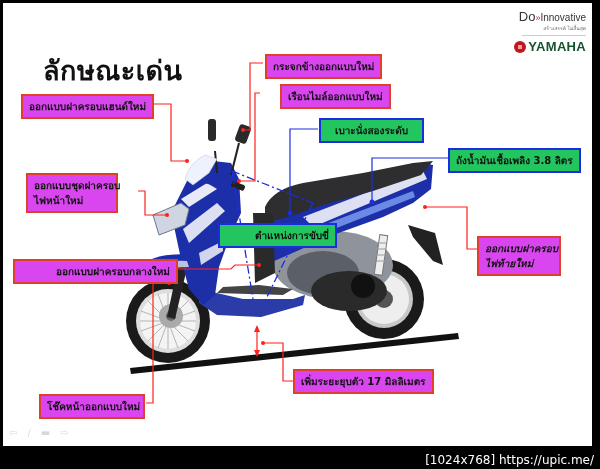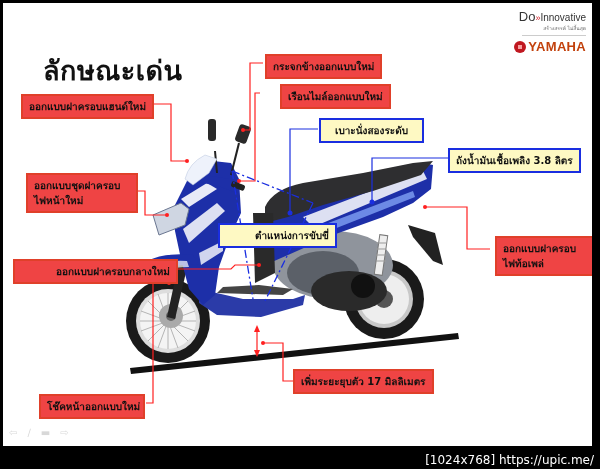--- a/index.html
+++ b/index.html
@@ -12,30 +12,30 @@
   .title {
     position: absolute; left: 40px; top: 46px; font-size: 27px; font-weight: bold;
     color: #111; font-family: "DejaVu Sans", sans-serif; letter-spacing: 0.5px;
   }
   .brand { position: absolute; right: 6px; top: 6px; text-align: right; font-family: Liberation Sans, sans-serif; }
   .brand .do { font-size: 10px; color: #333; }
   .brand .do .big { font-size: 13px; }
   .brand .do .arr { color: #d0202a; font-size: 9px; }
   .brand .sub { font-size: 5px; color: #666; margin-top: 0px; }
   .brand .divider { height: 1px; background: #ccc; margin: 3px 0 3px 8px; }
-  .brand .yamaha { font-size: 13px; font-weight: bold; color: #c2410c; letter-spacing: 0.3px; display: flex; align-items: center; justify-content: flex-end; gap: 2px; }
+  .brand .yamaha { font-size: 13px; font-weight: bold; color: #14532d; letter-spacing: 0.3px; display: flex; align-items: center; justify-content: flex-end; gap: 2px; }
   .brand .logo-dot { width: 12px; height: 12px; border-radius: 50%; background: radial-gradient(circle, #f5a0a0 0 25%, #c01820 30% 100%); display: inline-block; }
 
   .label {
     position: absolute; font-size: 10px; font-weight: bold; color: #111;
     padding: 3px 6px; line-height: 15px; white-space: nowrap;
     font-family: "DejaVu Sans", sans-serif;
   }
-  .label.yellow { background: #ef4444; border: 2px solid #e0402a; }
-  .label.green { background: #fef9c3; border: 2px solid #1a2ee0; text-align: center; }
+  .label.yellow { background: #d946ef; border: 2px solid #e0402a; }
+  .label.green { background: #22c55e; border: 2px solid #1a2ee0; text-align: center; }
 
   .scooter { position: absolute; left: 0; top: 0; }
   .lines { position: absolute; left: 0; top: 0; pointer-events: none; }
 
   .nav { position: absolute; left: 6px; top: 424px; display: flex; gap: 10px; opacity: 0.25; }
   .nav span { font-size: 10px; color: #666; font-family: "DejaVu Sans", sans-serif; }
 
   .watermark {
     position: absolute; right: 6px; bottom: 2px; color: #fff; font-size: 12px;
     font-family: "DejaVu Sans", sans-serif;
@@ -194,29 +194,29 @@
       <line x1="229" y1="168" x2="250" y2="296"></line>
       <line x1="310" y1="200" x2="262" y2="298"></line>
     </g>
   </svg>
 
   <div class="label yellow" style="left:262px; top:51px;">กระจกข้างออกแบบใหม่</div>
   <div class="label yellow" style="left:18px; top:91px;">ออกแบบฝาครอบแฮนด์ใหม่</div>
   <div class="label yellow" style="left:277px; top:81px;">เรือนไมล์ออกแบบใหม่</div>
   <div class="label green" style="left:316px; top:115px; width:105px;">เบาะนั่งสองระดับ</div>
   <div class="label green" style="left:445px; top:145px;">ถังน้ำมันเชื้อเพลิง 3.8 ลิตร</div>
-  <div class="label yellow" style="left:23px; top:170px; width:112px;">
+  <div class="label yellow" style="left:23px; top:170px; width:92px;">
     <div>ออกแบบชุดฝาครอบ</div>
     <div>ไฟหน้าใหม่</div>
   </div>
   <div class="label green" style="left:215px; top:220px;padding-left:35px;">ตำแหน่งการขับขี่</div>
   <div class="label yellow" style="left:10px; top:256px;padding-left:41px;">ออกแบบฝาครอบกลางใหม่</div>
-  <div class="label yellow" style="left:492px; top:233px; width:101px;">
+  <div class="label yellow" style="left:474px; top:233px; width:84px;font-style:italic;">
     <div>ออกแบบฝาครอบ</div>
-    <div>ไฟท้อเพล่</div>
+    <div>ไฟท้ายใหม่</div>
   </div>
   <div class="label yellow" style="left:290px; top:366px;">เพิ่มระยะยุบตัว 17 มิลลิเมตร</div>
   <div class="label yellow" style="left:36px; top:391px; width:106px;">โช๊คหน้าออกแบบใหม่</div>
 
   <div class="nav">
     <span>⇦</span>
     <span>∕</span>
     <span>▬</span>
     <span>⇨</span>
   </div>

